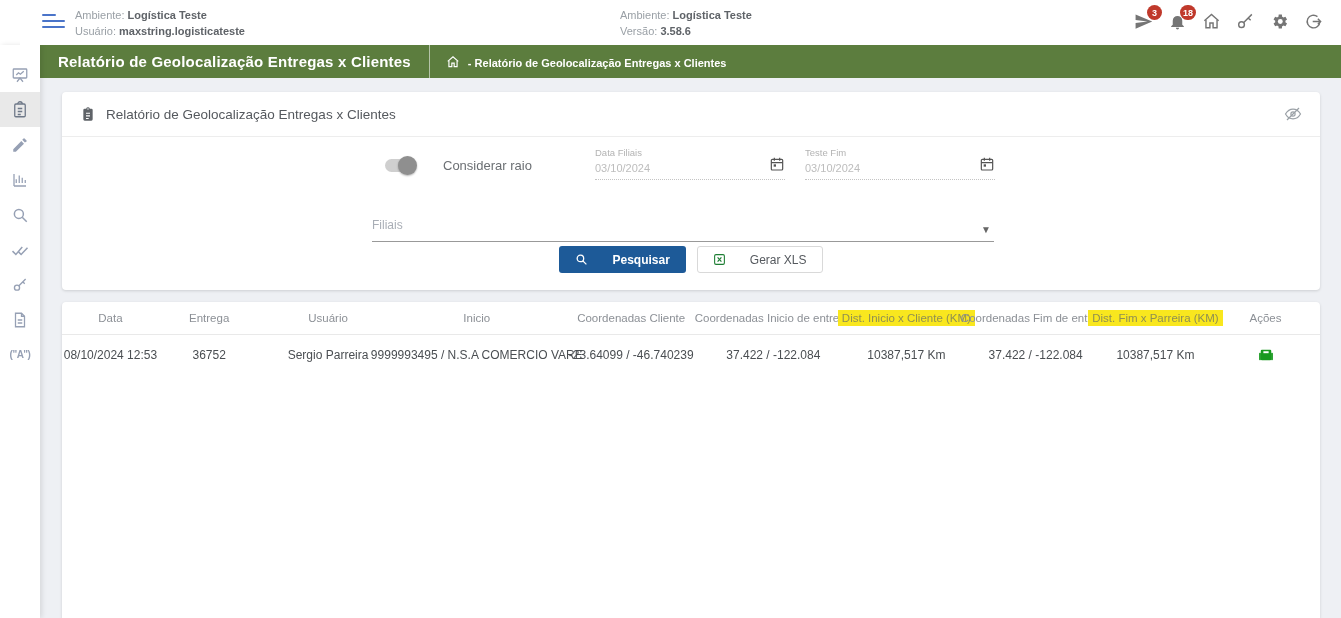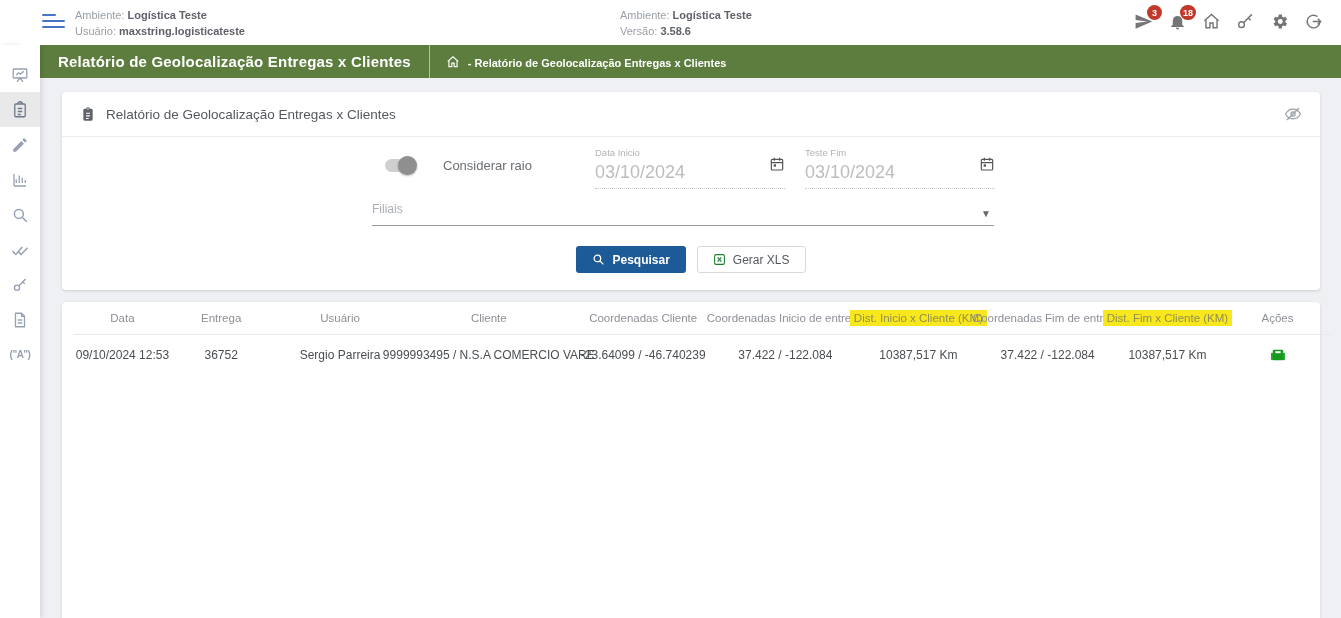--- a/index.html
+++ b/index.html
@@ -59,39 +59,39 @@
 
   .toggle-row { position:absolute; left:323px; top:66px; display:flex; align-items:center; gap:28px; }
   .switch { position:relative; width:30px; height:13px; background:#cfcfcf; border-radius:7px; cursor:pointer; }
   .switch .knob { position:absolute; right:-2px; top:-3px; width:19px; height:19px; border-radius:50%;
     background:#8f8f8f; box-shadow:0 1px 2px rgba(0,0,0,.3); }
   .toggle-label { font-size:13px; color:#6b6f73; }
 
   .field { position:absolute; top:55px; width:190px; }
   .f-start { left:533px; } .f-end { left:743px; }
   .field .flabel { font-size:9.5px; color:#b3b3b3; }
-  .field .fvalue { font-size:18px; color:#bdbdbd; margin-top:4px; padding-bottom:5px;
+  .field .fvalue { font-size:11px; color:#bdbdbd; margin-top:4px; padding-bottom:5px;
     border-bottom:1px dotted #c4c4c4; }
   .field .cal { position:absolute; right:0; top:9px; width:16px; height:16px; color:#555; cursor:pointer; }
   .field .cal svg { width:16px; height:16px; }
 
-  .filiais { position:absolute; left:310px; top:106px; width:622px; height:28px;
+  .filiais { position:absolute; left:310px; top:122px; width:622px; height:28px;
     border-bottom:1px solid #999; cursor:pointer; }
   .filiais .flabel { font-size:12px; color:#a9aeb6; padding-top:4px; }
   .filiais .caret { position:absolute; right:3px; top:10px; font-size:10px; color:#666; }
 
   .btn-row { position:absolute; left:0; right:0; top:154px; display:flex; justify-content:center; gap:11px; }
-  .btn { height:27px; display:flex; align-items:center; gap:7px; padding:0 15px; border-radius:3px;
+  .btn { height:27px; display:flex; align-items:center; gap:24px; padding:0 15px; border-radius:3px;
     font-size:12px; cursor:pointer; border:1px solid transparent; background:#fff; }
   .btn svg { width:13px; height:13px; }
   .btn-primary { background:#1d5a98; color:#fff; font-weight:bold; }
   .btn-ghost { border-color:#d9d9d9; color:#55595e; }
 
   
-  .trow { display:flex; width:100%;margin-left:12px; }
+  .trow { display:flex; width:100%; }
   .thead { height:33px; align-items:center; border-bottom:1px solid #e9e9e9; }
   .tbody-row { height:40px; align-items:center; }
   .tcell { display:flex; justify-content:center; align-items:center; white-space:nowrap; overflow:visible; }
   .thead .tcell { font-size:11.5px; color:#8c9096; }
   .tbody-row .tcell { font-size:12px; color:#4a4e52; }
   .hl { background:#f9e71e; color:#8f8f52; padding:2px 4px; }
   .c0{width:7.7%;} .c1{width:8.0%;} .c2{width:10.9%;align-items:center;} .c3{width:12.75%;} .c4{width:11.8%;}
   .c5{width:10.8%;} .c6{width:10.35%;} .c7{width:10.2%;} .c8{width:8.85%;} .c9{width:8.65%;}
   .action-ic { width:18px; height:18px; cursor:pointer; }
 </style>
@@ -242,21 +242,21 @@
       </div>
 
       <div class="toggle-row">
         <span class="switch">
             <span class="knob"></span>
           </span>
         <span class="toggle-label">Considerar raio</span>
       </div>
 
       <div class="field f-start">
-        <div class="flabel">Data Inicio</div>
+        <div class="flabel">Data Filiais</div>
         <div class="fvalue">03/10/2024</div>
         <span class="cal">
           <svg viewBox="0 0 24 24" fill="none" stroke="currentColor" stroke-width="1.8">
               <rect x="3.5" y="5" width="17" height="16" rx="1.5"></rect>
               <path d="M8 2.5V7M16 2.5V7M3.5 10h17"></path>
               <rect x="7" y="12.5" width="3.5" height="3.5" fill="currentColor" stroke="none"></rect>
             </svg>
         </span>
       </div>
 
@@ -300,44 +300,44 @@
         <div class="tcell c0">
             <span>Data</span>
           </div>
         <div class="tcell c1">
             <span>Entrega</span>
           </div>
         <div class="tcell c2">
             <span>Usuário</span>
           </div>
         <div class="tcell c3">
-            <span>Cliente</span>
+            <span>Inicio</span>
           </div>
         <div class="tcell c4">
             <span>Coordenadas Cliente</span>
           </div>
         <div class="tcell c5">
             <span>Coordenadas Inicio de entrega</span>
           </div>
         <div class="tcell c6">
             <span class="hl">Dist. Inicio x Cliente (KM)</span>
           </div>
         <div class="tcell c7">
             <span>Coordenadas Fim de entrega</span>
           </div>
         <div class="tcell c8">
-            <span class="hl">Dist. Fim x Cliente (KM)</span>
+            <span class="hl">Dist. Fim x Parreira (KM)</span>
           </div>
         <div class="tcell c9">
             <span>Ações</span>
           </div>
       </div>
 
       <div class="trow tbody-row">
-        <div class="tcell c0">09/10/2024 12:53</div>
+        <div class="tcell c0">08/10/2024 12:53</div>
         <div class="tcell c1">36752</div>
         <div class="tcell c2">Sergio Parreira</div>
         <div class="tcell c3">9999993495 / N.S.A COMERCIO VARE</div>
         <div class="tcell c4">-23.64099 / -46.740239</div>
         <div class="tcell c5">37.422 / -122.084</div>
         <div class="tcell c6">10387,517 Km</div>
         <div class="tcell c7">37.422 / -122.084</div>
         <div class="tcell c8">10387,517 Km</div>
         <div class="tcell c9">
           <svg class="action-ic" viewBox="0 0 24 24">

